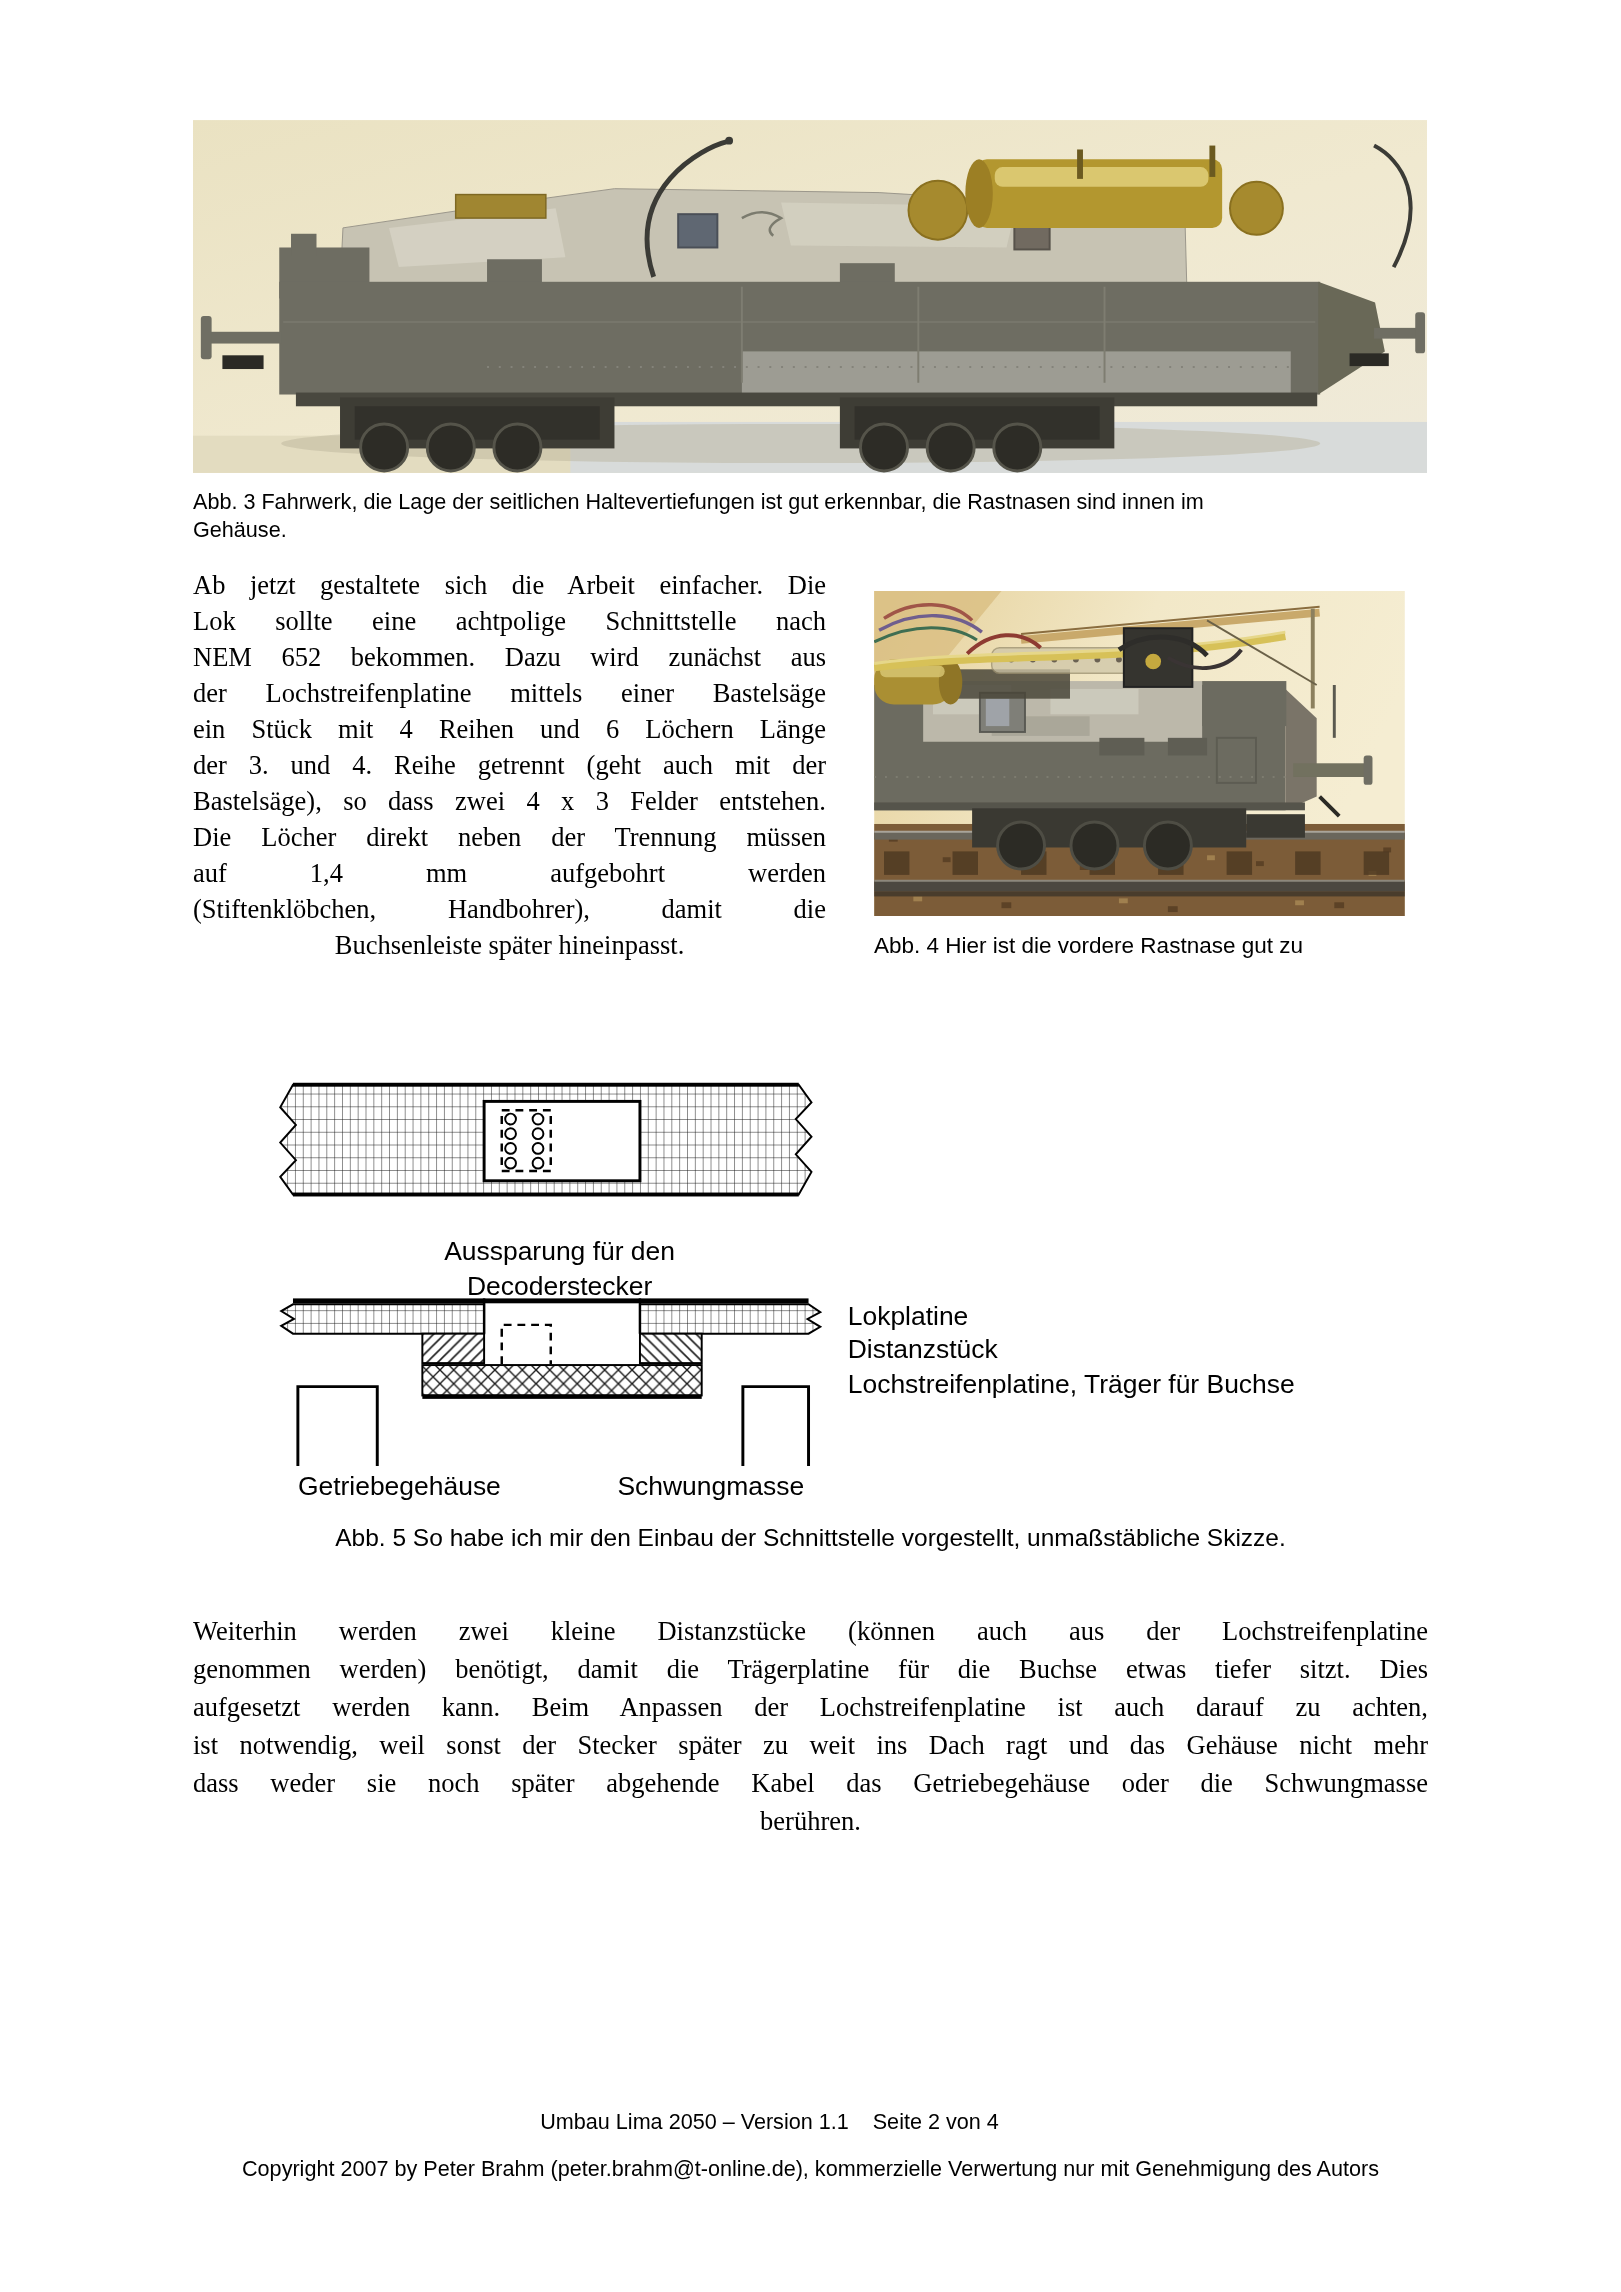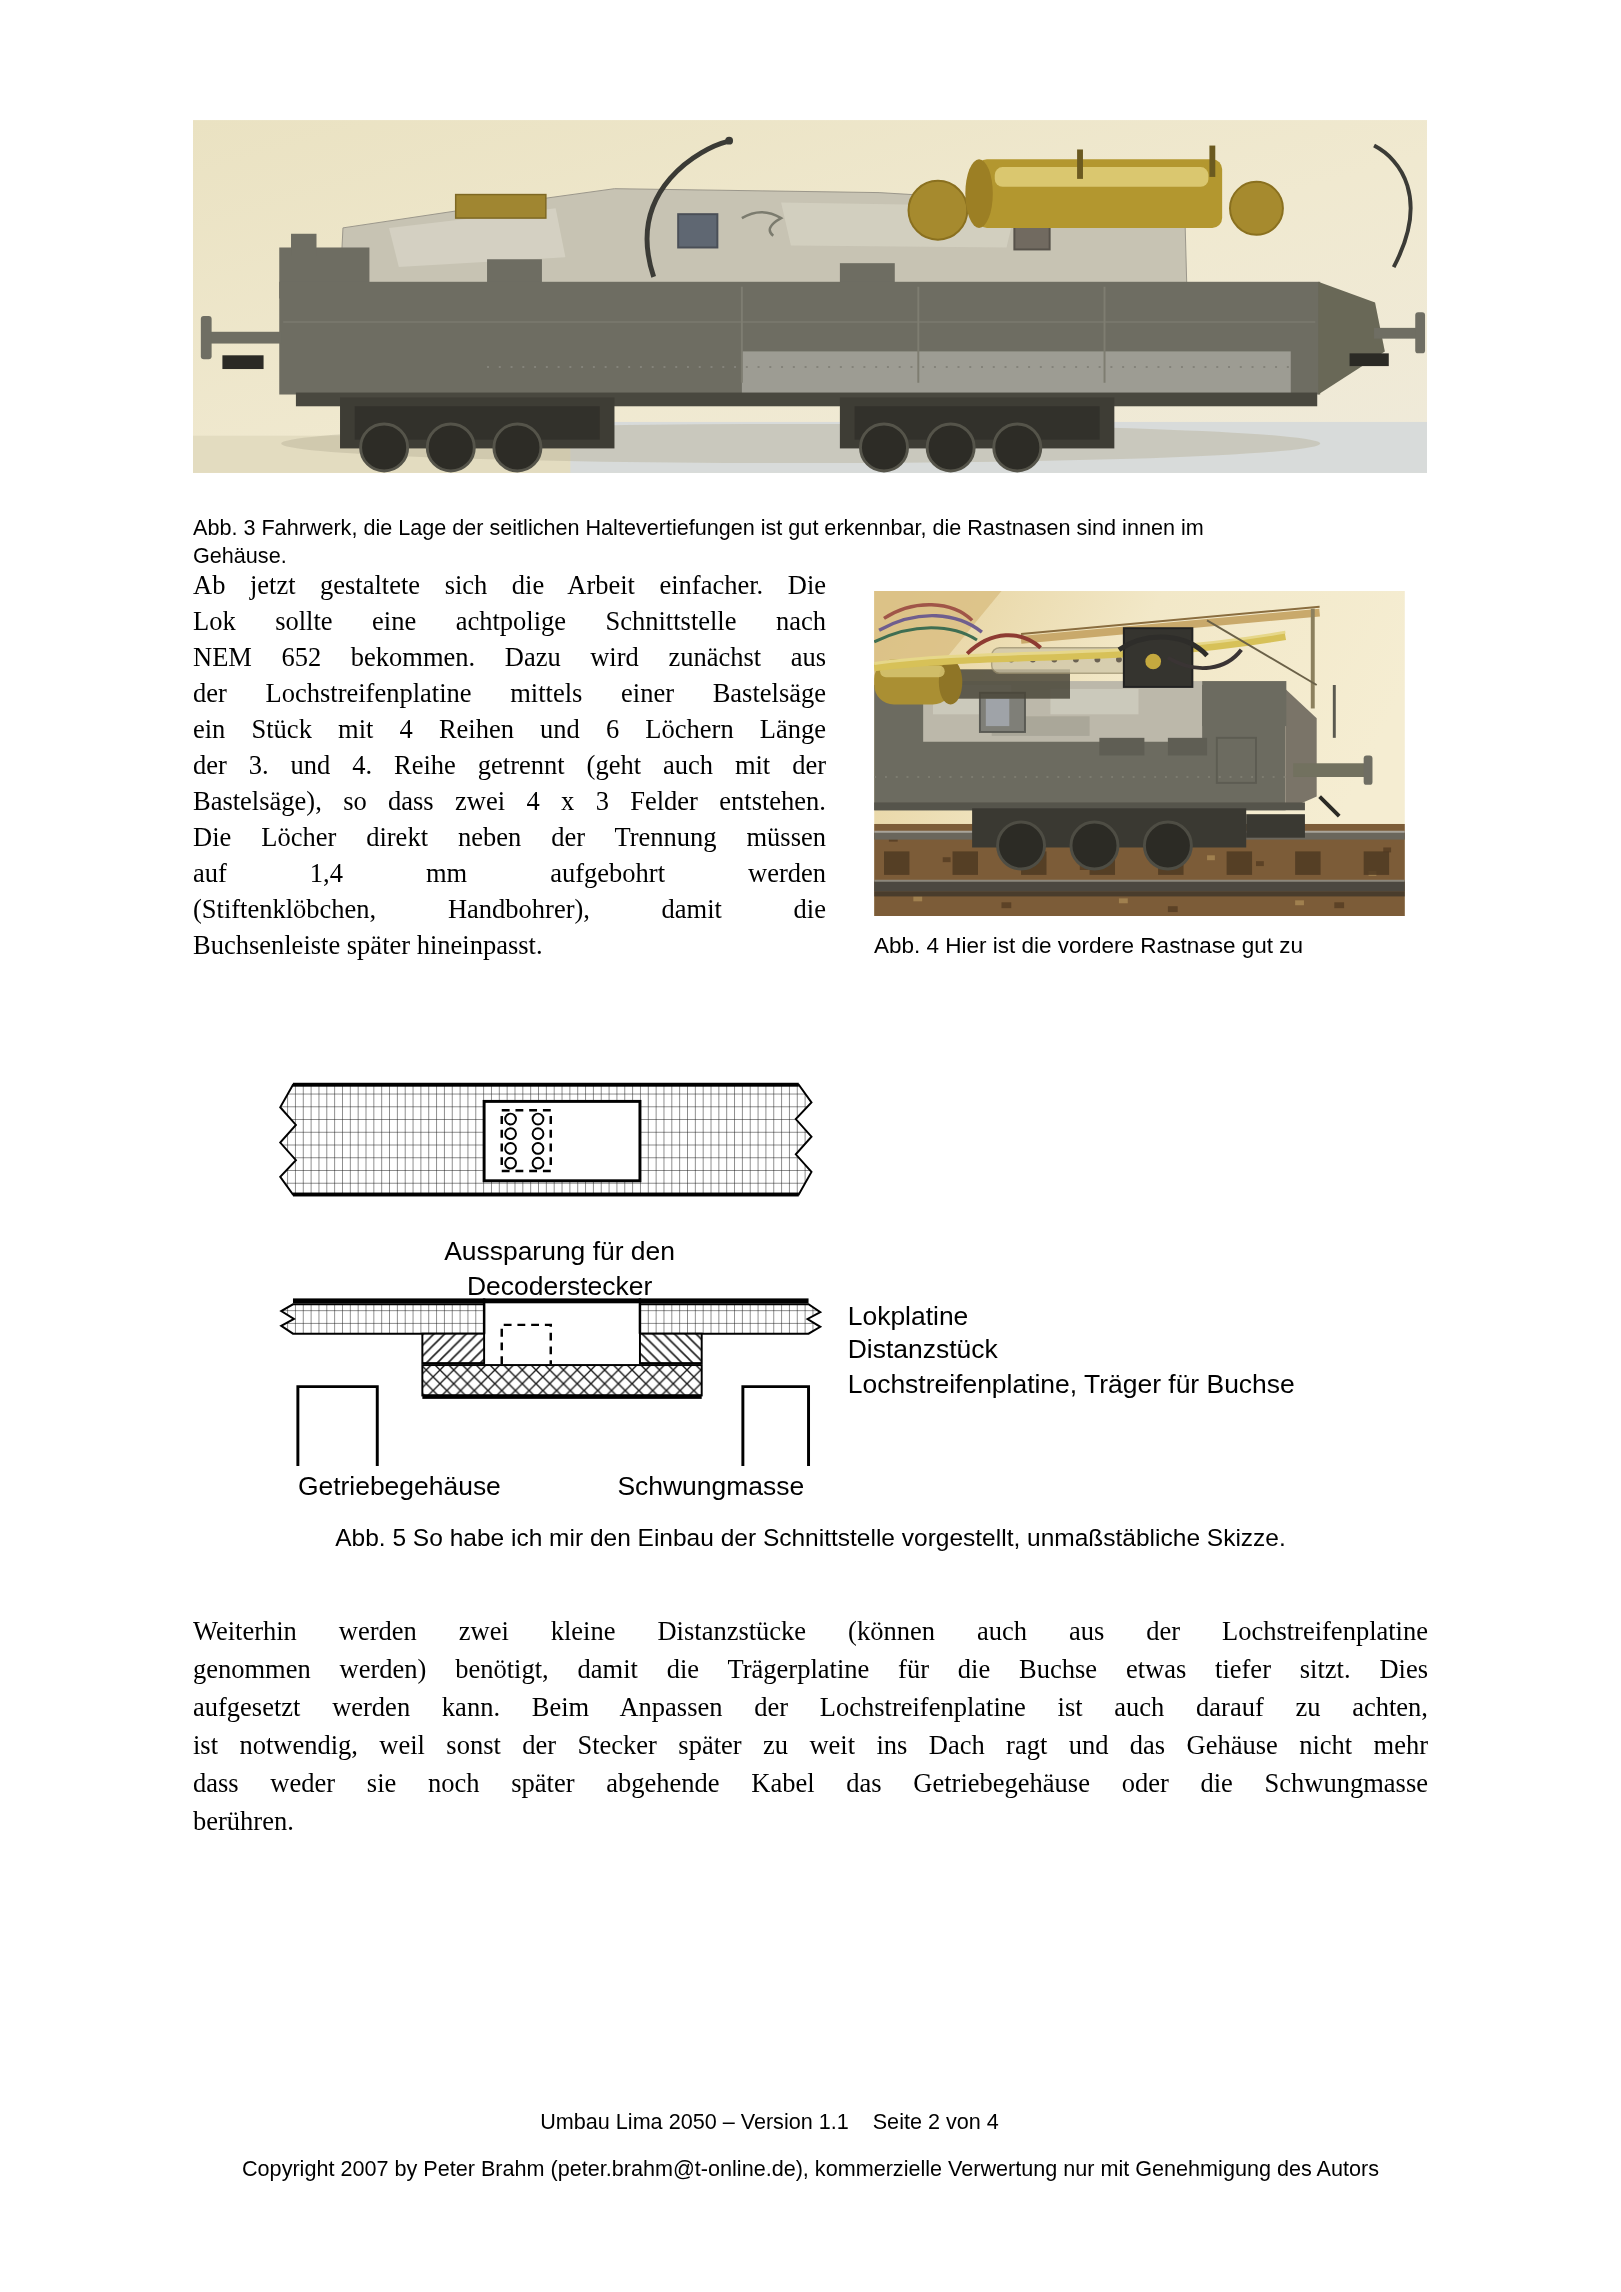--- a/index.html
+++ b/index.html
@@ -3,26 +3,26 @@
 <meta charset="utf-8">
 <style>
   html,body{margin:0;padding:0;}
   body{
     width:1621px;height:2293px;position:relative;background:#ffffff;
     font-family:"Liberation Sans",sans-serif;color:#000;
     overflow:hidden;
   }
   .abs{position:absolute;}
   .serif{font-family:"Liberation Serif",serif;}
-  .cap{font-size:21.6px;line-height:28px;margin-top:26px;}
+  .cap{font-size:21.6px;line-height:28px;}
   .cap4{font-size:22.5px;line-height:29px;}
   #para1{left:193px;top:567px;width:633px;font-size:26.5px;line-height:36px;}
   #para2{left:193px;top:1612px;width:1235px;font-size:26.5px;line-height:38px;}
   .jline{text-align:justify;text-align-last:justify;}
-  .jlast{text-align:left;}
+  .jlast{text-align:center;}
   #caption3{left:193px;top:488px;width:1245px;}
   #caption4{left:874px;top:931px;width:549px;}
   #caption5{left:193px;top:1522px;width:1235px;text-align:center;font-size:24.5px;line-height:31px;}
   #footer1{left:0;top:2109px;width:1539px;text-align:center;font-size:21.6px;white-space:pre;}
   #footer2{left:0;top:2156px;width:1621px;text-align:center;font-size:21.6px;}
   svg text{font-family:"Liberation Sans",sans-serif;fill:#000;}
 </style>
 </head>
 <body>
 

